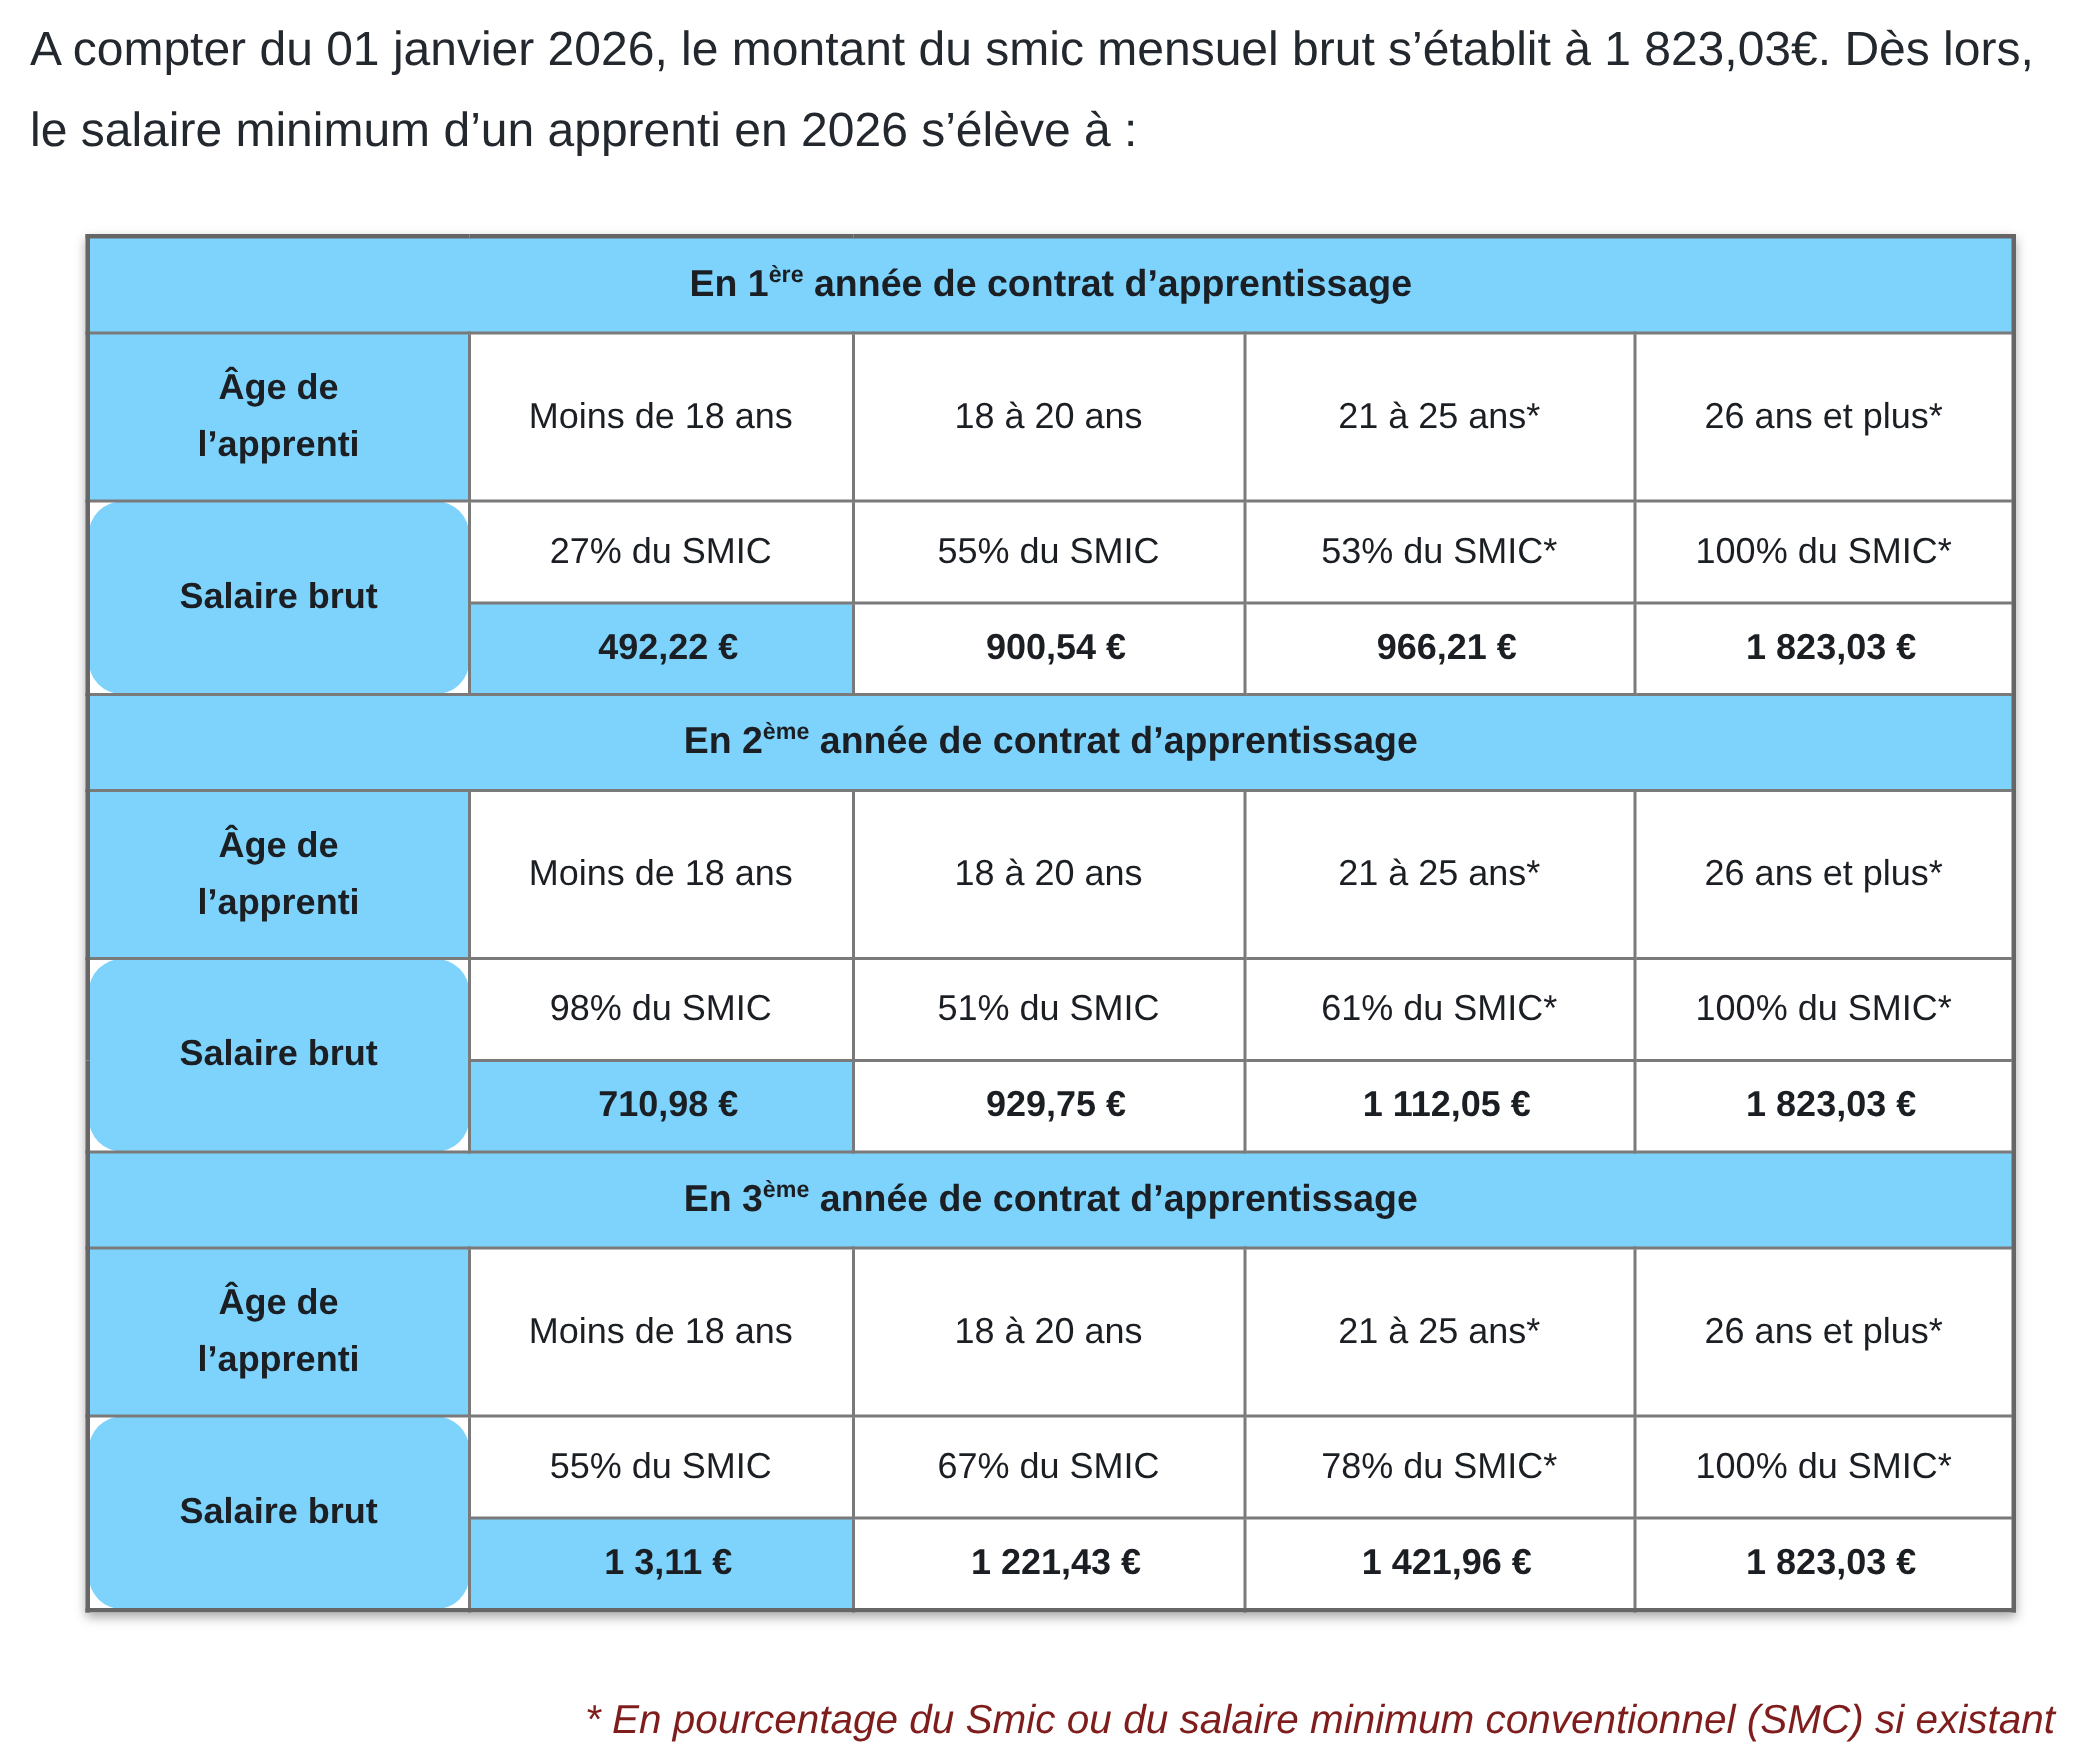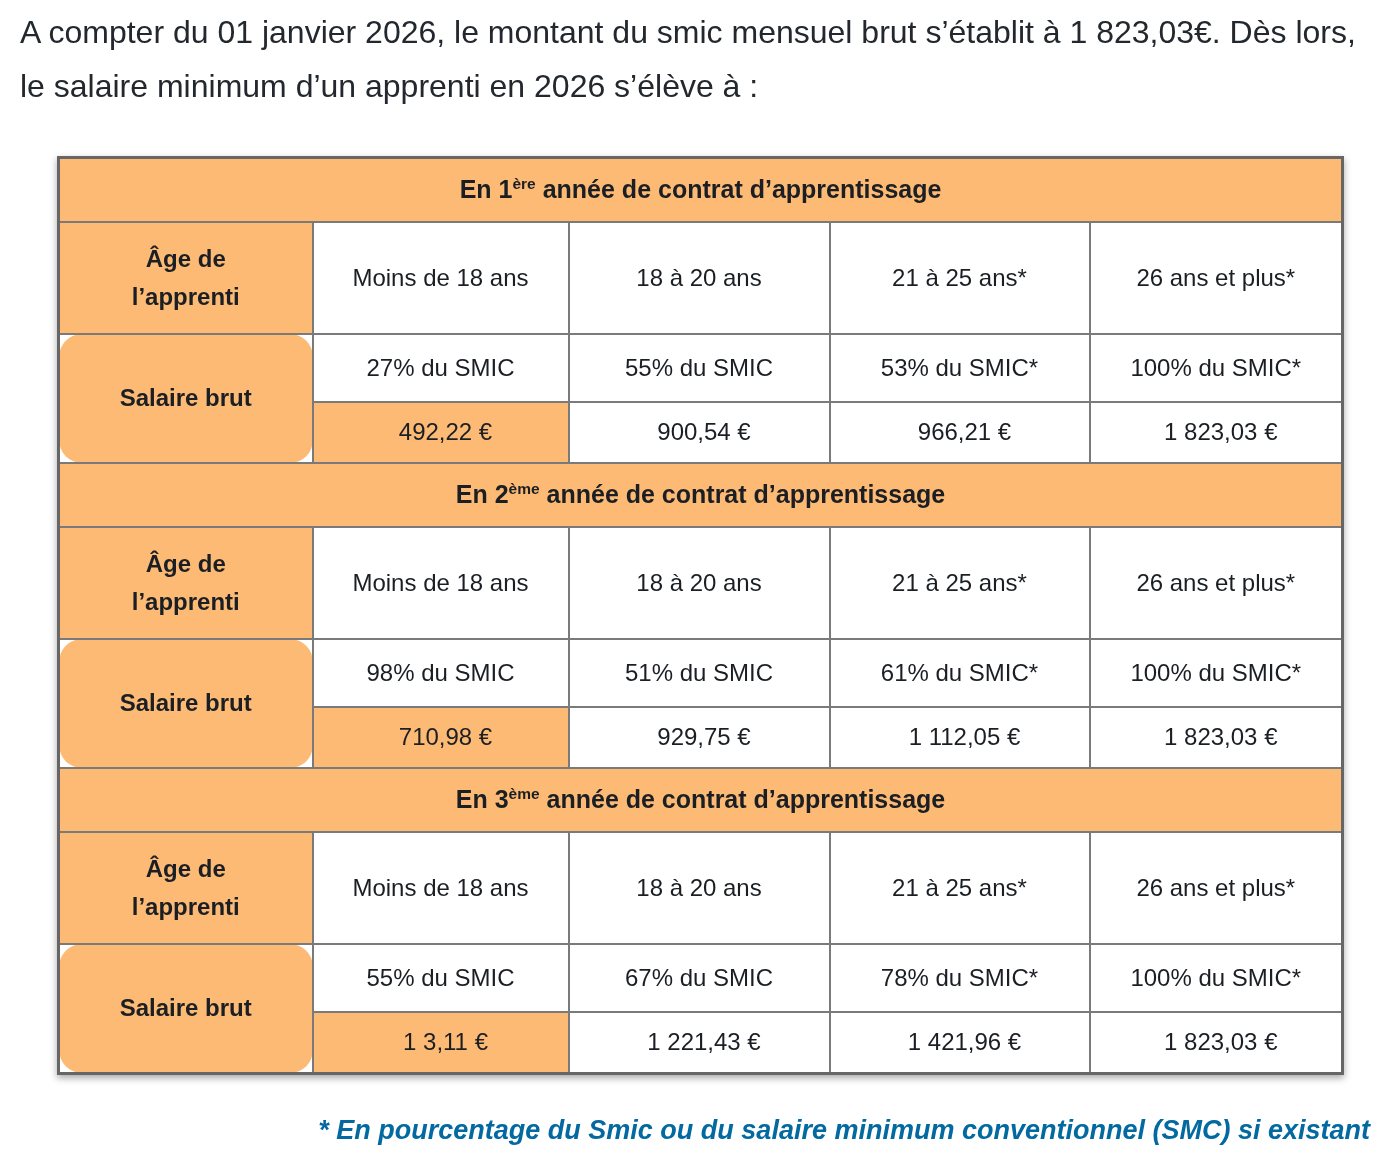--- a/index.html
+++ b/index.html
@@ -33,49 +33,48 @@
     box-shadow: 0 3px 7px rgba(0,0,0,0.35);
   }
   table.wage-table td {
     border: 2px solid #7a7a7a;
     text-align: center;
     vertical-align: middle;
     font-size: 24px;
     padding: 0 6px;
     color: #1b1f24;
   }
-  .hl { background: #fdba74; }
+  .hl { background: #7dd3fc; }
   tr.sec-row td {
     height: 62px;
     font-weight: 700;
     font-size: 25px;
   }
   tr.age-row td { height: 110px; }
   tr.pct-row td { height: 66px; border-radius: 23px; }
   tr.val-row td {
     height: 59px;
-    font-weight: 400;
+    font-weight: 700;
     padding-left: 16px;
   }
   td.label-cell {
     font-weight: 700;
     white-space: pre-line;
     line-height: 1.55;
   }
   sup.ord {
     font-size: 0.62em;
     line-height: 0;
   }
   .footnote {
-    margin: 40px 24px 0 0;
+    margin: 56px 24px 0 0;
     text-align: right;
     font-style: italic;
     font-size: 27px;
-    color: #0369a1;
-    font-weight: bold;
+    color: #7f1d1d;
   }
 </style>
 </head>
 <body>
 
 <div>
 
   <p class="intro">A compter du 01 janvier 2026, le montant du smic mensuel brut s’établit à 1 823,03€. Dès lors, le salaire minimum d’un apprenti en 2026 s’élève à :</p>
 
   <div class="table-wrap">

